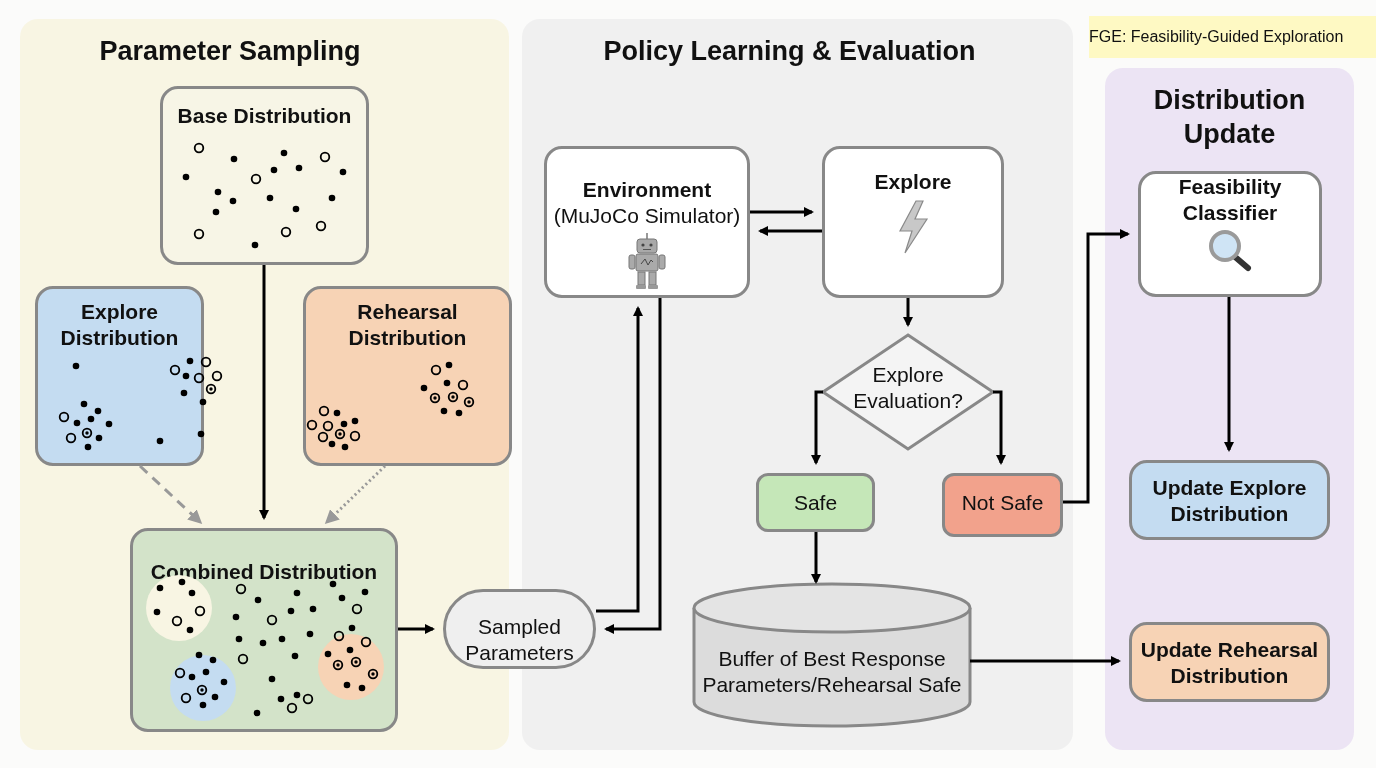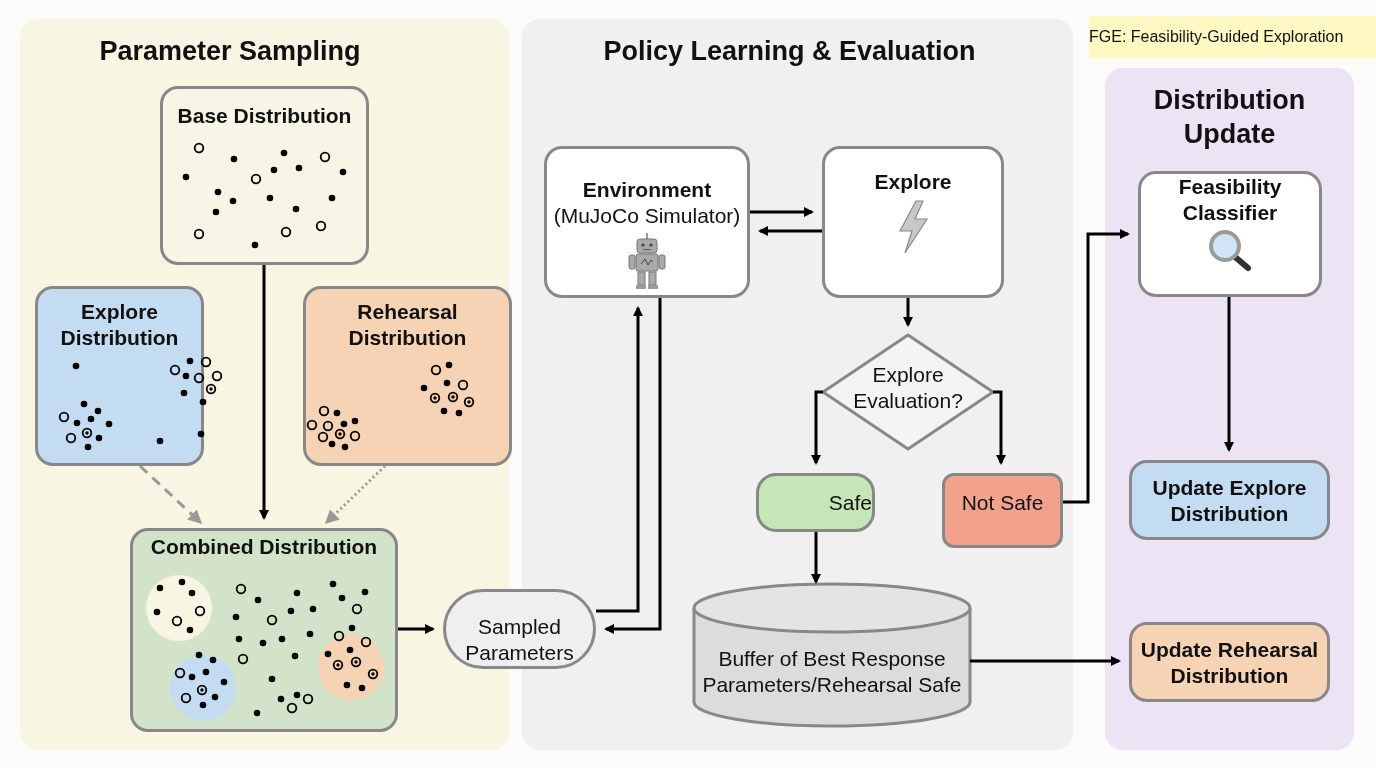--- a/index.html
+++ b/index.html
@@ -43,21 +43,21 @@
 </div>
 
 <div class="box" style="left:285px;top:286px;width:209px;height:180px;background:#f7d3b5;margin-left:18px;">
   <div class="btxt" style="margin-top:10px;">
     <div>Rehearsal</div>
     <div>Distribution</div>
   </div>
 </div>
 
 <div class="box" style="left:130px;top:528px;width:268px;height:204px;background:#d3e3c9;">
-  <div class="btxt" style="margin-top:3px;">Combined Distribution</div>
+  <div class="btxt" style="margin-top:28px;">Combined Distribution</div>
 </div>
 
 <div class="box" style="left:443px;top:589px;width:153px;height:80px;border-radius:40px;background:#efefef;padding-top:22px;">
   <div class="ntxt">Sampled</div>
   <div class="ntxt">Parameters</div>
 </div>
 
 <div class="box" style="left:544px;top:146px;width:206px;height:152px;background:#fff;padding-top:28px;">
   <div class="btxt">Environment</div>
   <div class="ntxt">(MuJoCo Simulator)</div>
@@ -86,22 +86,22 @@
 </div>
 
 <svg class="overlay" width="1376" height="768" style="pointer-events:none;">
   <polygon points="908,335 993,392 908,449 823,392" fill="#f4f4f4" stroke="#888" stroke-width="3"></polygon>
 </svg>
 <div style="position:absolute;left:843px;top:362px;width:130px;text-align:center;" class="ntxt">
   <div>Explore</div>
   <div>Evaluation?</div>
 </div>
 
-<div class="box btxt" style="left:756px;top:473px;width:119px;height:59px;line-height:53px;background:#c5e7b8;border-radius:20px;font-weight:normal;text-align:right;">Safe</div>
-<div class="box btxt" style="left:942px;top:473px;width:121px;height:75px;line-height:53px;background:#f2a28c;border-radius:12px;font-weight:normal;">Not Safe</div>
+<div class="box btxt" style="left:756px;top:473px;width:119px;height:59px;line-height:53px;background:#c5e7b8;border-radius:12px;font-weight:normal;">Safe</div>
+<div class="box btxt" style="left:942px;top:473px;width:121px;height:64px;line-height:53px;background:#f2a28c;border-radius:12px;font-weight:normal;">Not Safe</div>
 
 <svg class="overlay" width="1376" height="768" style="pointer-events:none;">
   <g>
     <path d="M694,608 L694,702 A138,24 0 0 0 970,702 L970,608" fill="#dcdcdc" stroke="#888" stroke-width="3"></path>
     <ellipse cx="832" cy="608" rx="138" ry="24" fill="#e4e4e4" stroke="#888" stroke-width="3"></ellipse>
   </g>
 </svg>
 <div style="position:absolute;left:694px;top:646px;width:276px;text-align:center;" class="ntxt">
   <div>Buffer of Best Response</div>
   <div>Parameters/Rehearsal Safe</div>

